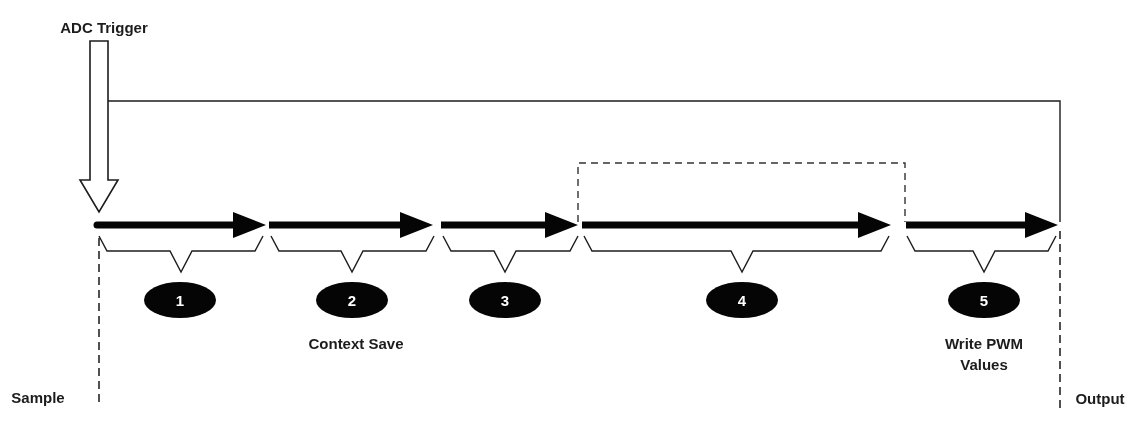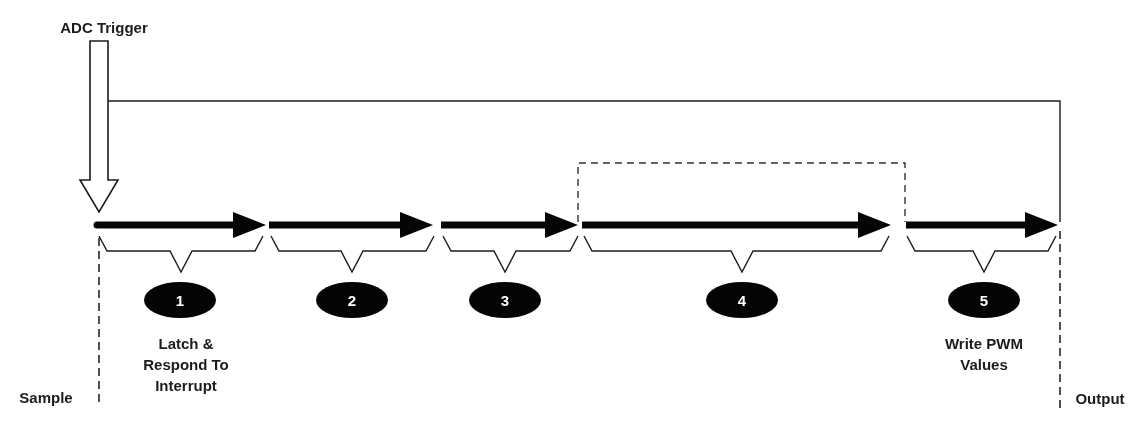--- a/index.html
+++ b/index.html
@@ -59,39 +59,37 @@
 
     <path fill="none" stroke="#1c1c1c" stroke-width="1.4" d="M99,236 L107,251 L170,251 L181,272 L192,251 L255,251 L263,236"></path>
     <path fill="none" stroke="#1c1c1c" stroke-width="1.4" d="M271,236 L279,251 L341,251 L352,272 L363,251 L426,251 L434,236"></path>
     <path fill="none" stroke="#1c1c1c" stroke-width="1.4" d="M443,236 L451,251 L494,251 L505,272 L516,251 L570,251 L578,236"></path>
     <path fill="none" stroke="#1c1c1c" stroke-width="1.4" d="M584,236 L592,251 L731,251 L742,272 L753,251 L881,251 L889,236"></path>
     <path fill="none" stroke="#1c1c1c" stroke-width="1.4" d="M907,236 L915,251 L973,251 L984,272 L995,251 L1048,251 L1056,236"></path>
   </svg>
 
   <div class="lbl" style="left:39px; top:17px; width:130px;">ADC Trigger</div>
 
-  <div class="lbl" style="left:8px; top:387px; width:76px;text-align:center;">Sample</div>
+  <div class="lbl" style="left:0; top:387px; width:76px;text-align:center;">Sample</div>
 
   <div class="lbl" style="left:1066px; top:388px; width:68px;">Output</div>
 
   <div class="badge" style="left:144px; top:282px;">
     <span>1</span>
   </div>
   <div class="badge" style="left:316px; top:282px;">
     <span>2</span>
   </div>
   <div class="badge" style="left:469px; top:282px;">
     <span>3</span>
   </div>
   <div class="badge" style="left:706px; top:282px;">
     <span>4</span>
   </div>
   <div class="badge" style="left:948px; top:282px;">
     <span>5</span>
   </div>
 
-  <div class="lbl step-label" style="left:106px; top:333px; width:160px;">Latch &amp;
-Respond To
-Interrupt</div>
+  <div class="lbl step-label" style="left:276px; top:333px; width:160px;">Context Save</div>
   <div class="lbl step-label" style="left:904px; top:333px; width:160px;">Write PWM
 Values</div>
 
 </div>
 
 </body></html>

